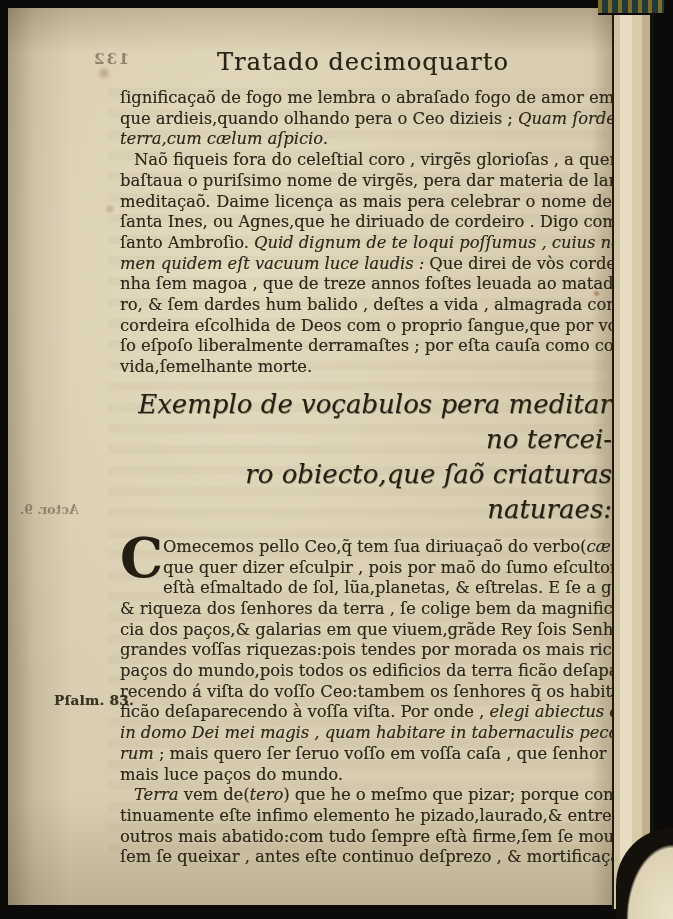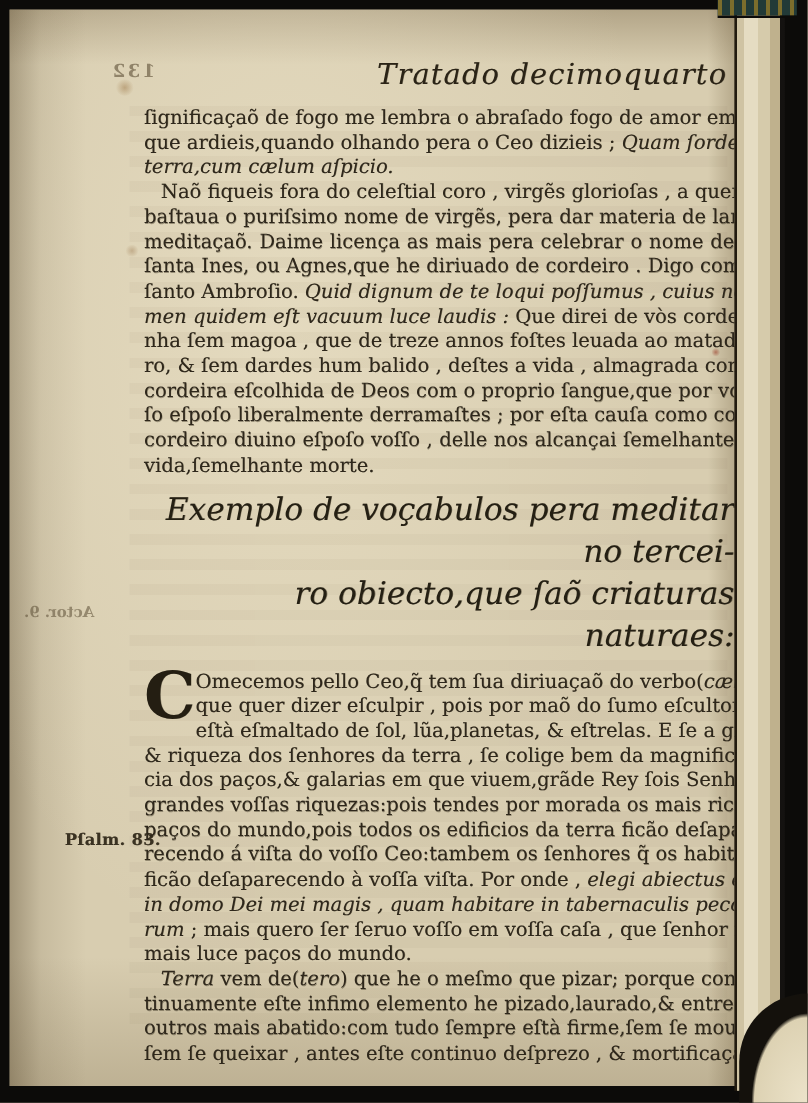--- a/index.html
+++ b/index.html
@@ -44,21 +44,21 @@
   }
   .page-curl{
     position:absolute;left:616px;top:828px;width:57px;height:91px;z-index:2;
     background:radial-gradient(ellipse at 100% 100%, #ece3ca 0%, #ddd2b3 55%, rgba(20,17,12,1) 58%);
     border-top-left-radius:60px;
   }
   
   .running-header{
     position:relative;z-index:2;
     margin:40px 0 0 112px;width:486px;
-    text-align:right;font-style:italic;font-size:24px;letter-spacing:1px;
+    text-align:center;font-size:24px;letter-spacing:1px;
     color:#2a2316;text-shadow:.4px .4px .5px rgba(43,34,17,.45);
   }
   .text-block{
     position:absolute;left:112px;top:80px;width:492px;z-index:2;
     font-size:16.3px;line-height:20.7px;color:#2e271b;
     text-shadow:.35px .35px .4px rgba(46,37,20,.4);
   }
   .para{margin:0;}
   .line{text-align:justify;text-align-last:justify;white-space:nowrap;}
   .line.last{text-align-last:left;}
@@ -109,21 +109,20 @@
         <div class="line indent"><span class="rm">Naõ fiqueis fora do celeſtial coro , virgẽs glorioſas , a quem</span></div>
         <div class="line"><span class="rm">baſtaua o puriſsimo nome de virgẽs, pera dar materia de larga</span></div>
         <div class="line"><span class="rm">meditaçaõ.  Daime licença as mais pera celebrar o nome de</span></div>
         <div class="line"><span class="rm">ſanta Ines, ou Agnes,que he diriuado de cordeiro .  Digo com</span></div>
         <div class="line"><span class="rm">ſanto Ambroſio. </span><span class="it">Quid dignum de te loqui poſſumus , cuius ne no-</span></div>
         <div class="line"><span class="it">men quidem eſt vacuum luce laudis :</span><span class="rm"> Que direi de vòs cordeiri-</span></div>
         <div class="line"><span class="rm">nha ſem magoa , que de treze annos foſtes leuada ao matadei-</span></div>
         <div class="line"><span class="rm">ro, &amp; ſem dardes hum balido ,  deſtes a vida , almagrada como</span></div>
         <div class="line"><span class="rm">cordeira eſcolhida de Deos com o proprio ſangue,que por voſ-</span></div>
         <div class="line"><span class="rm">ſo eſpoſo liberalmente derramaſtes ; por eſta cauſa como cor-</span></div>
-        <div class="line"><span class="rm">cordeiro diuino eſpoſo voſſo ,  delle nos alcançai ſemelhante</span></div>
         <div class="line last"><span class="rm">vida,ſemelhante morte.</span></div>
       </div>
       <div class="heading">
         <div class="heading-line">Exemplo de voçabulos pera meditar no tercei-</div>
         <div class="heading-line">ro obiecto,que ſaõ criaturas naturaes:</div>
       </div>
       <div class="para">
         <span class="drop-cap">C</span>
         <div class="line"><span class="rm">Omecemos pello Ceo,q̃ tem ſua diriuaçaõ do verbo(</span><span class="it">cælo</span></div>
         <div class="line"><span class="rm">que quer dizer eſculpir , pois por maõ do ſumo eſcultor</span></div>

